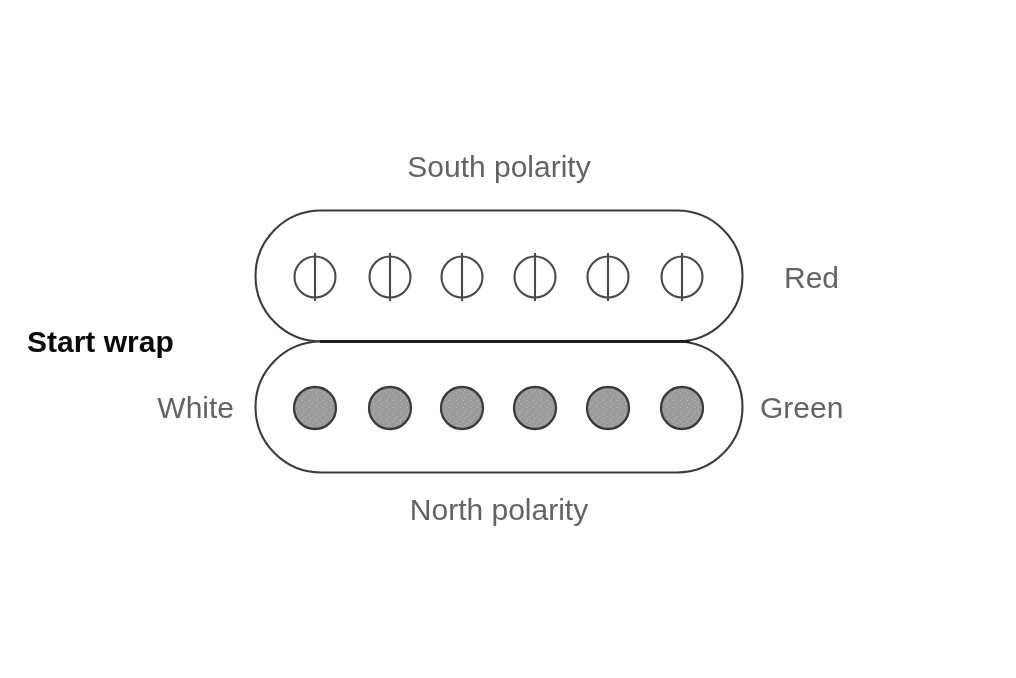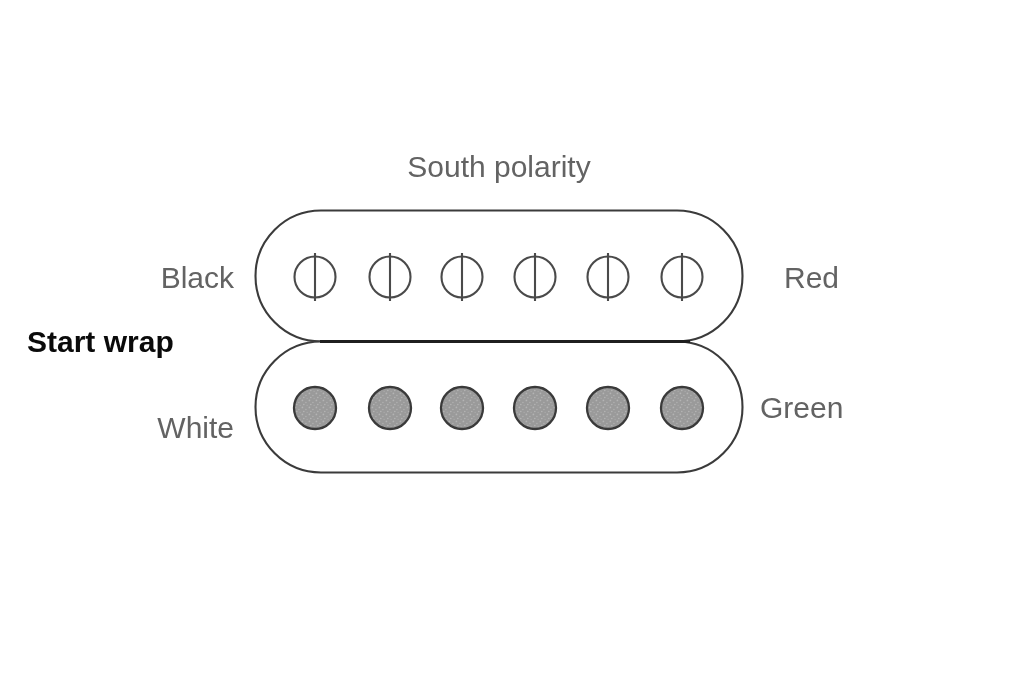--- a/index.html
+++ b/index.html
@@ -60,21 +60,20 @@
     left: 0px;
     top: 263px;
     width: 234px;
     text-align: right;
   }
   #label-lead-white {
     left: 0px;
     top: 393px;
     width: 234px;
     text-align: right;
-    margin-top: 20px;
   }
   
   #label-lead-red {
     left: 784px;
     top: 263px;
     text-align: left;
   }
   #label-lead-green {
     left: 760px;
     top: 393px;
@@ -151,22 +150,22 @@
         <circle cx="682" cy="408" r="21" fill="url(#stipple)" stroke="#3a3a3a" stroke-width="2.3"></circle>
       </g>
     </g>
 
     <line x1="320" y1="341.5" x2="690" y2="341.5" stroke="#1f1f1f" stroke-width="3"></line>
 
   </svg>
 
   <div class="lbl lbl-muted" id="label-south-polarity">South polarity</div>
 
+  <div class="lbl lbl-muted" id="label-north-polarity">North polarity</div>
 
-  <div class="lbl lbl-muted" id="label-lead-black">Black</div>
 
   <div class="lbl lbl-muted" id="label-lead-white">White</div>
 
   <div class="lbl lbl-muted" id="label-lead-red">Red</div>
 
   <div class="lbl lbl-muted" id="label-lead-green">Green</div>
 
   <div class="lbl lbl-strong" id="label-start-wrap">Start wrap</div>
 
 

